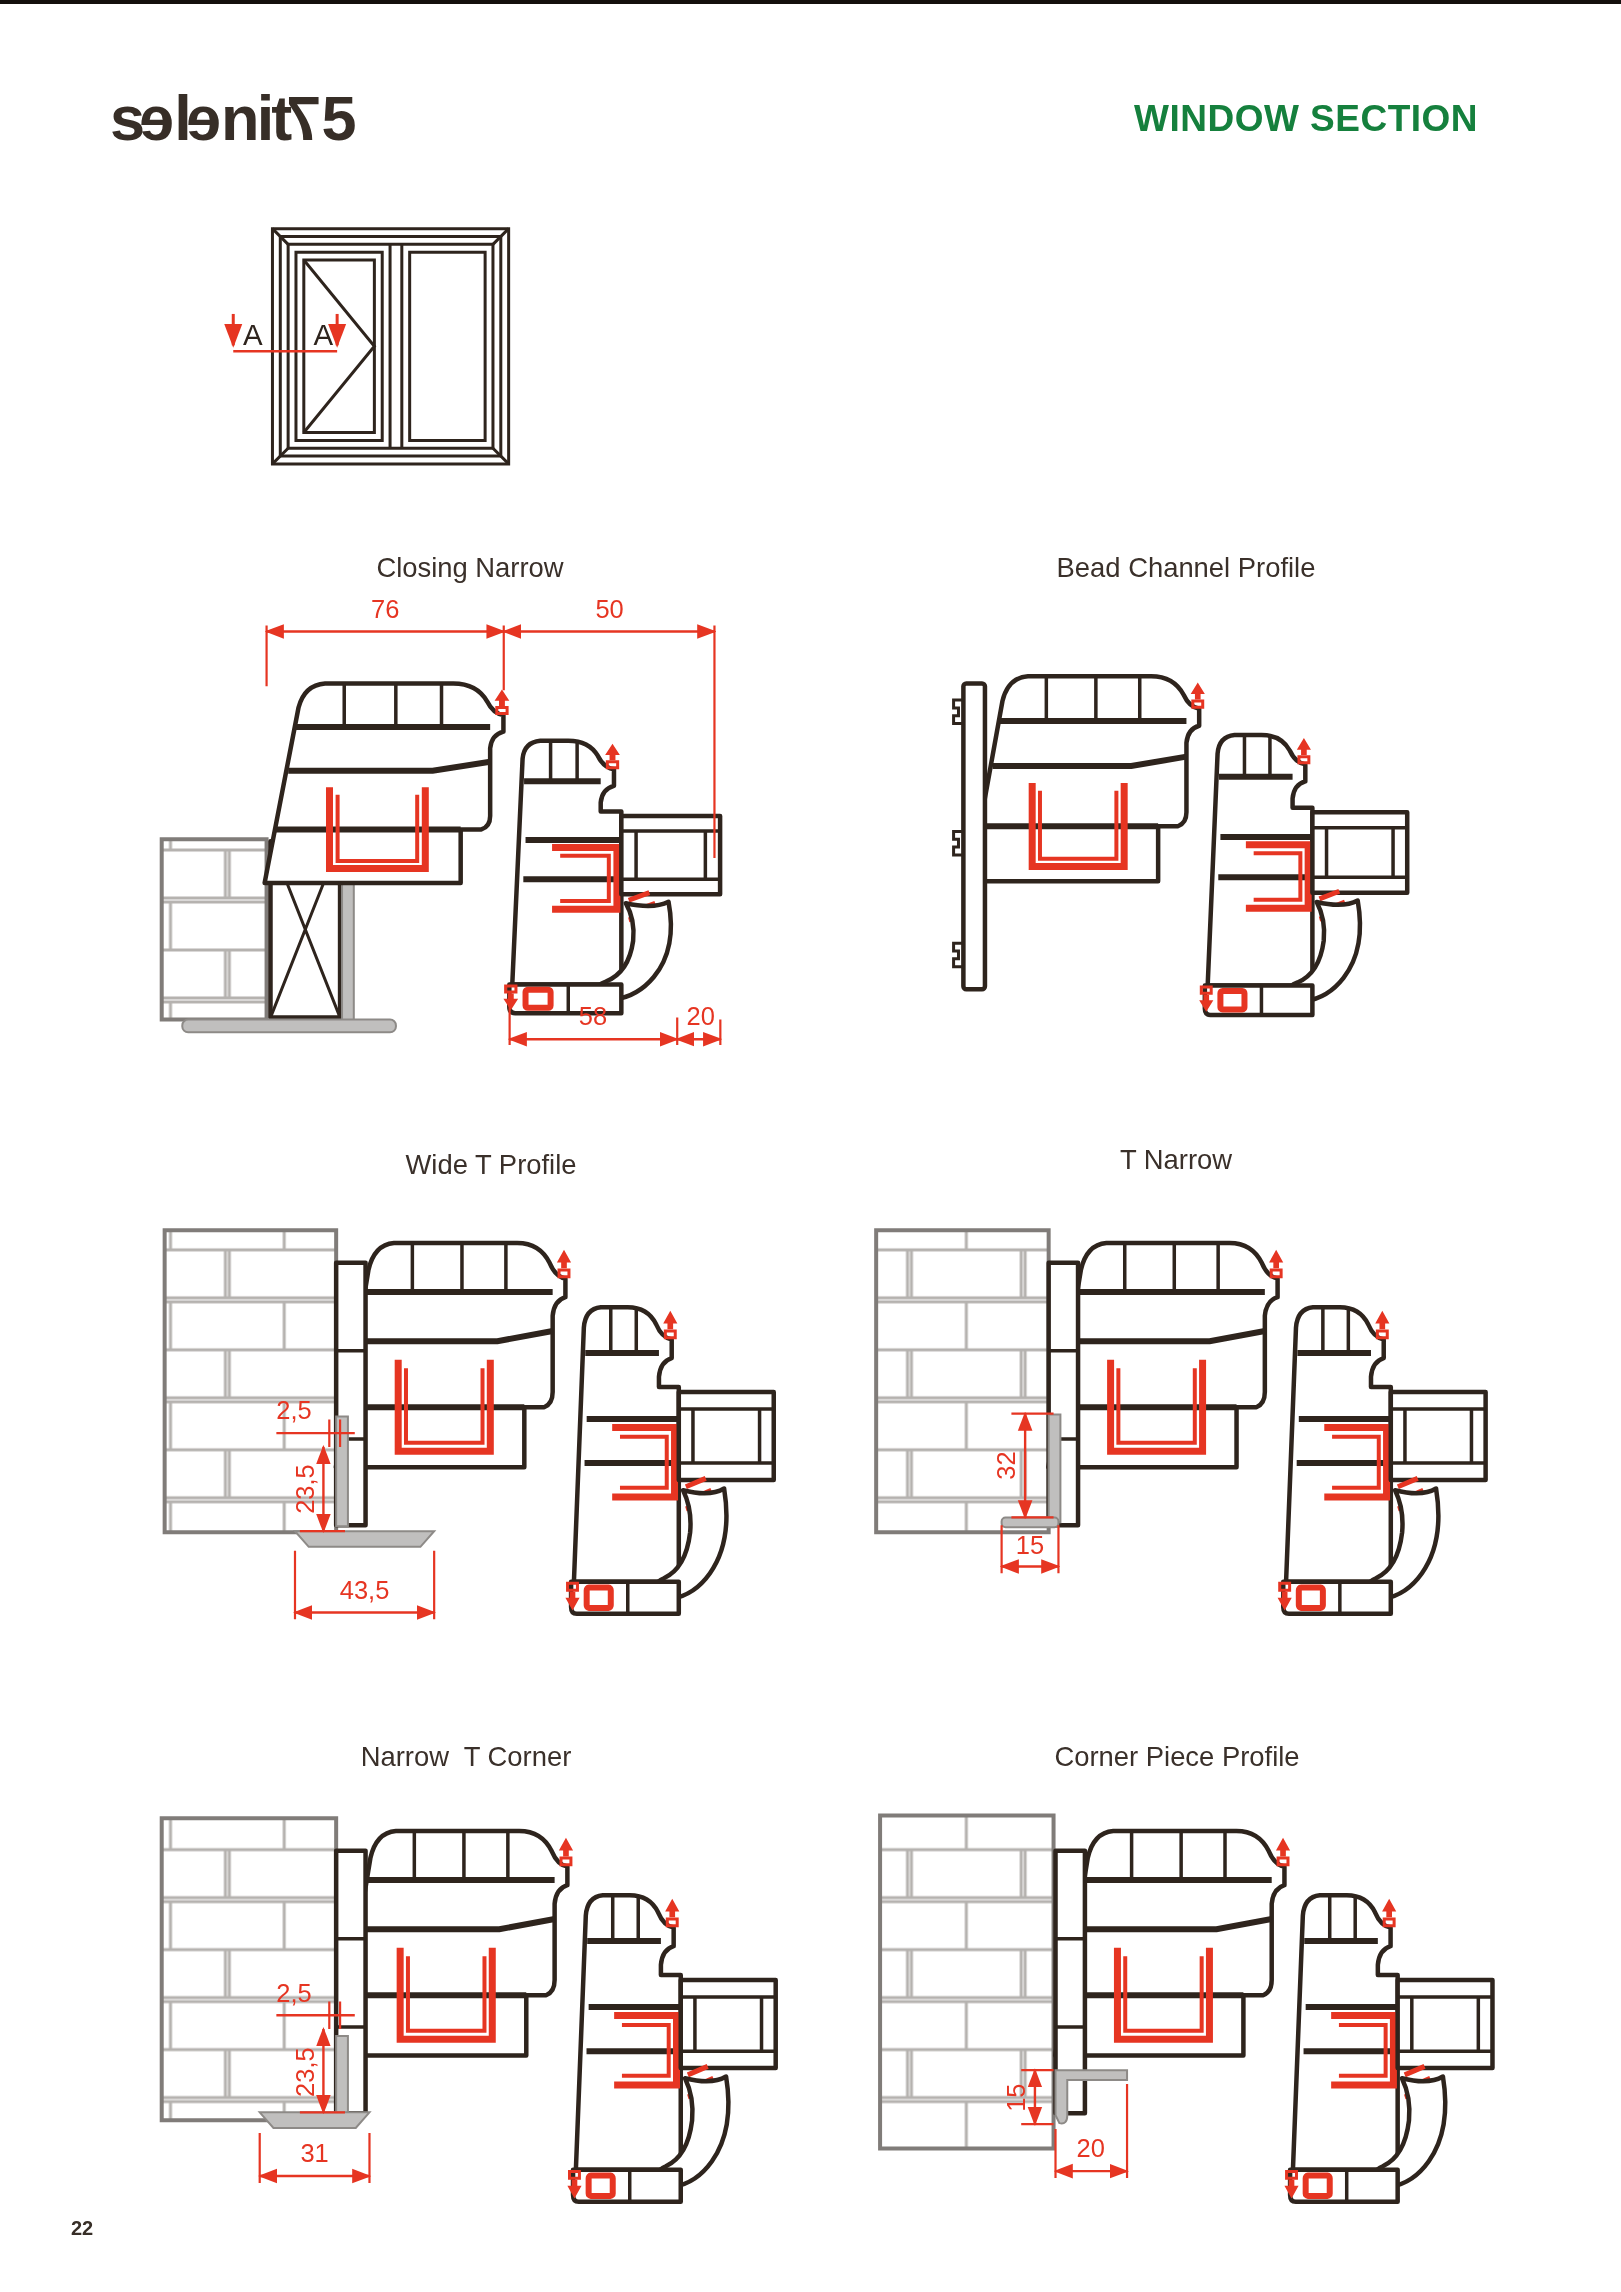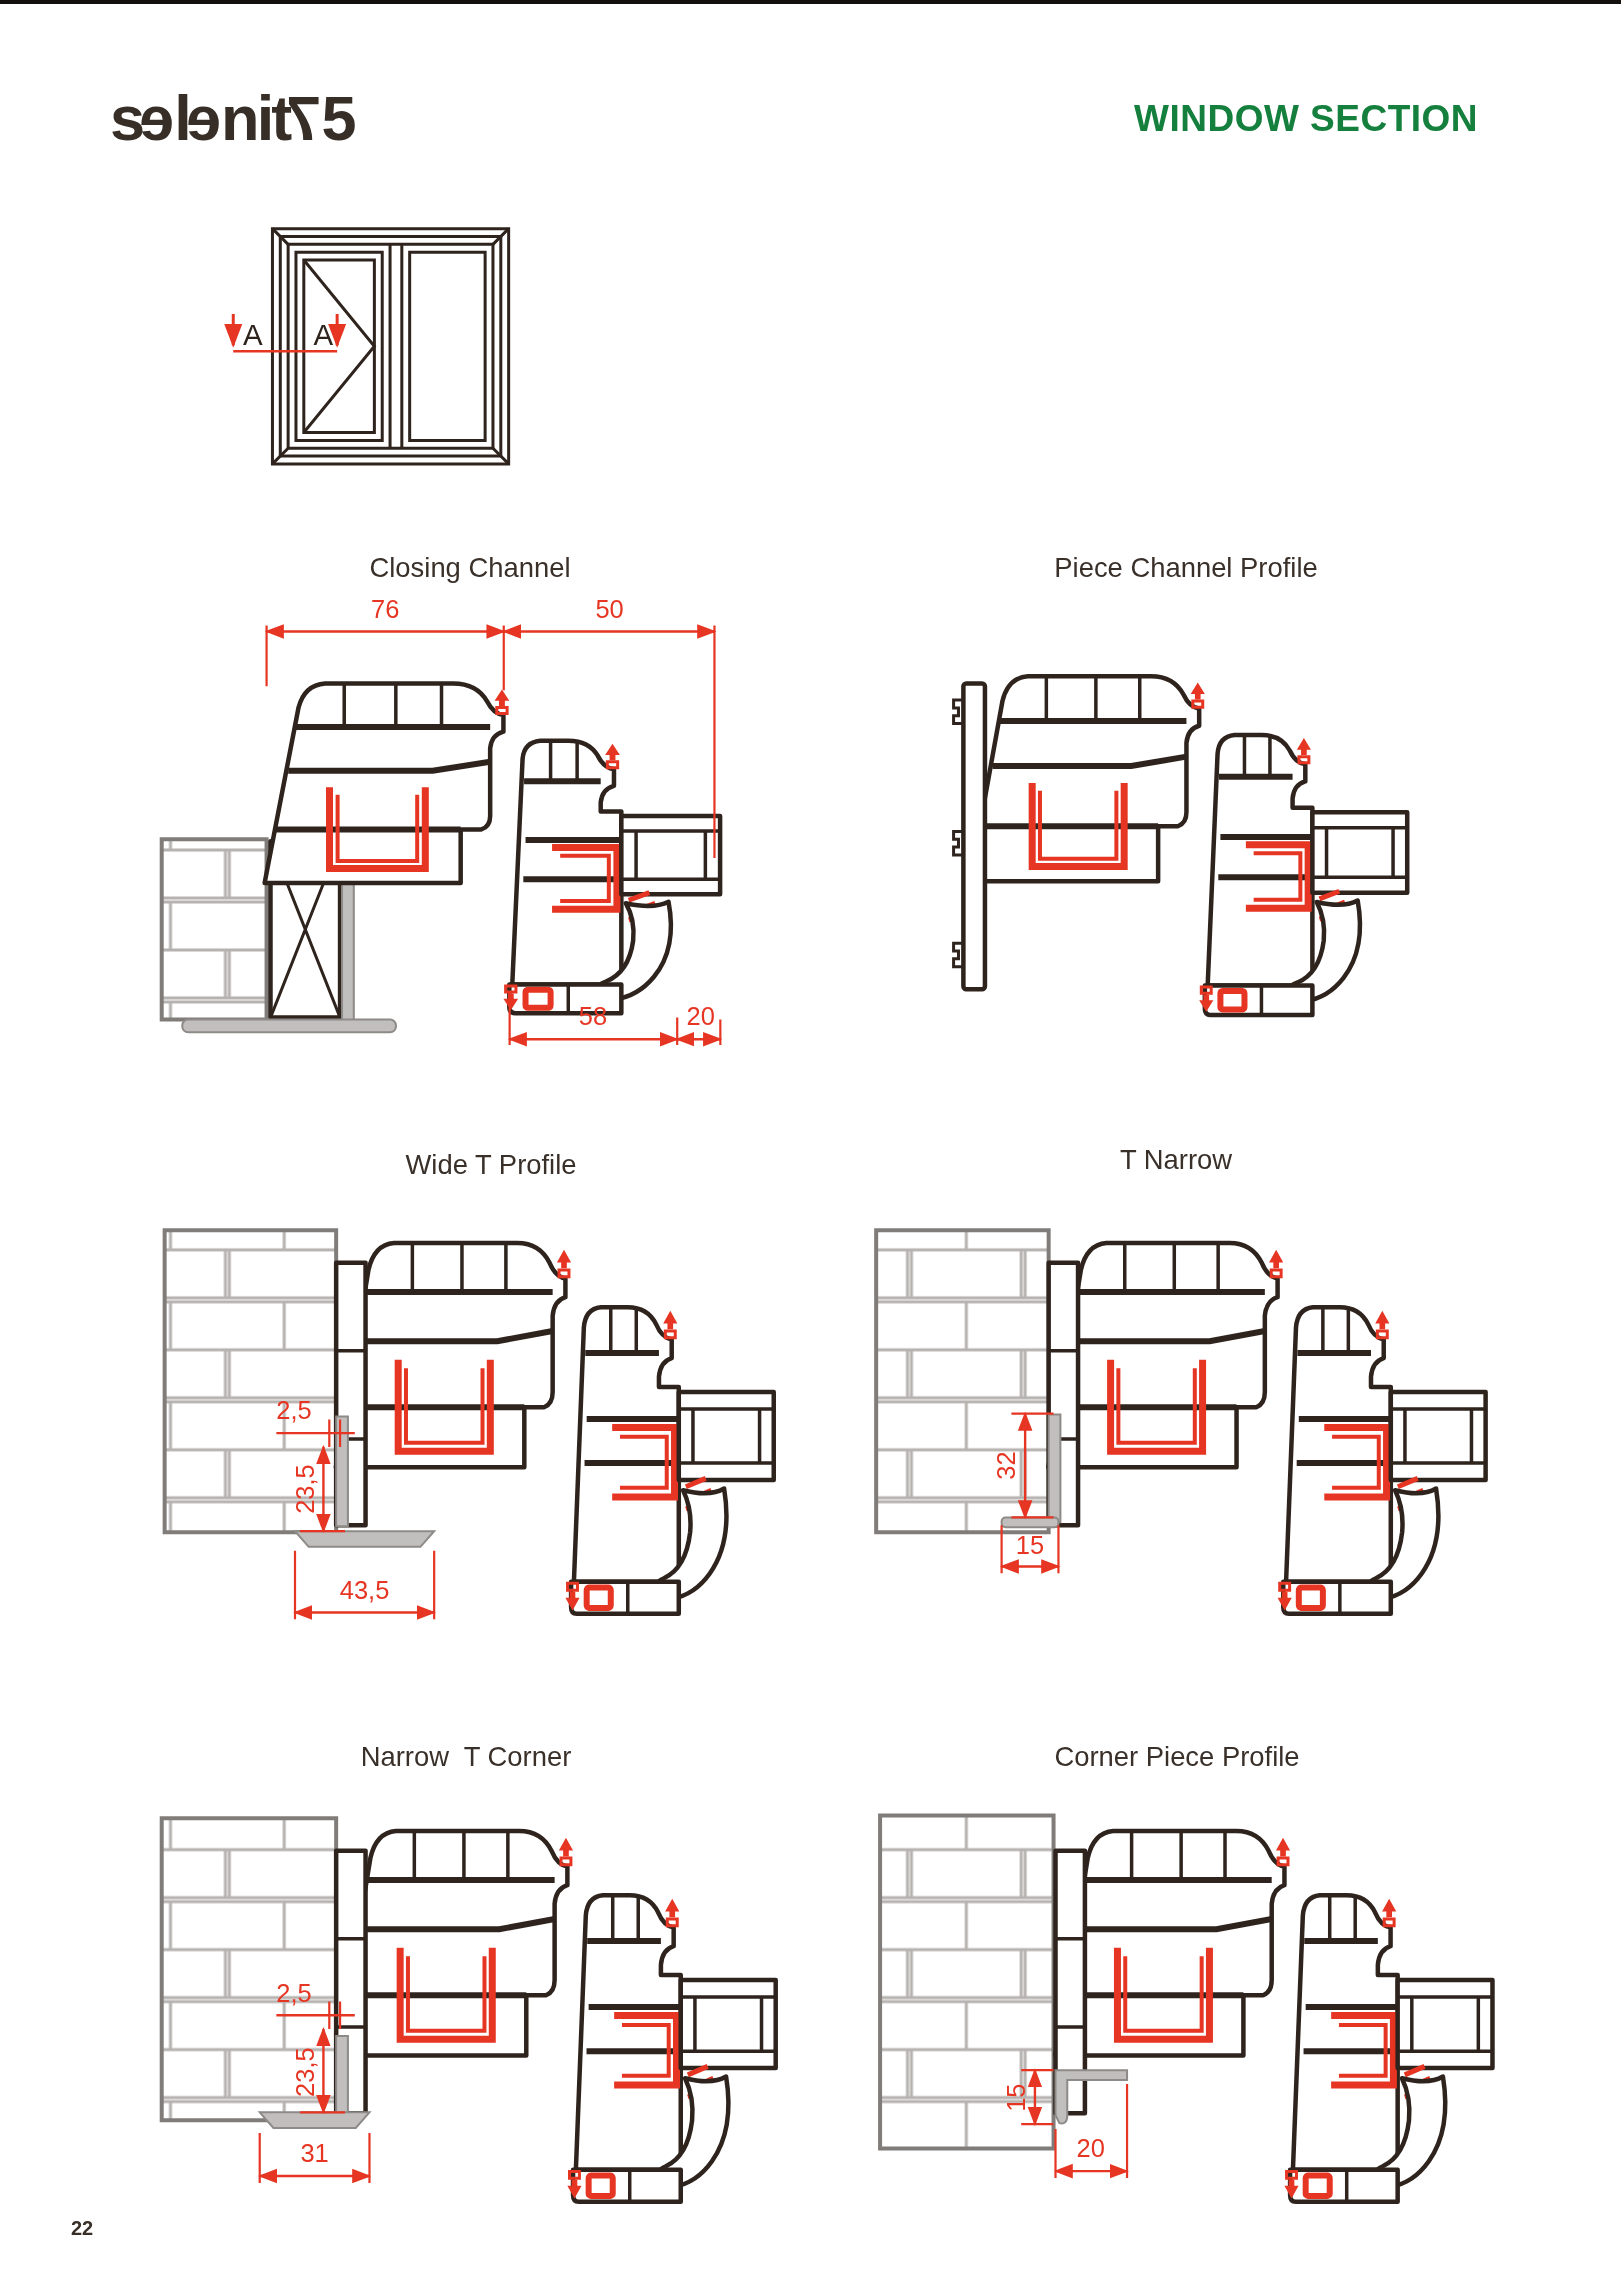--- a/index.html
+++ b/index.html
@@ -240,22 +240,22 @@
         <path class="dimline" d="M1056,2112 V2167"></path>
         <path class="ext" d="M1042,2112 H1075 M1042,2167 H1075"></path>
         <text class="dimtxt" transform="translate(1046,2140) rotate(-90)">15</text>
         <path class="dimline" d="M1077,2215 H1150"></path>
         <path class="ext" d="M1077,2172 V2222 M1150,2126 V2222"></path>
         <text class="dimtxt" x="1113" y="2201">20</text>
       </g>
     </g>
   </svg>
 
-  <div class="panel-title" style="left:470px;top:552px">Closing Channel</div>
-  <div class="panel-title" style="left:1186px;top:552px">Piece Channel Profile</div>
+  <div class="panel-title" style="left:470px;top:552px">Closing Narrow</div>
+  <div class="panel-title" style="left:1186px;top:552px">Bead Channel Profile</div>
   <div class="panel-title" style="left:491px;top:1149px">Wide T Profile</div>
   <div class="panel-title" style="left:1176px;top:1144px">T Narrow</div>
   <div class="panel-title" style="left:466px;top:1741px">Narrow  T Corner</div>
   <div class="panel-title" style="left:1177px;top:1741px">Corner Piece Profile</div>
 
   <div class="page-number">22</div>
 </div>
 
 
 </body></html>

